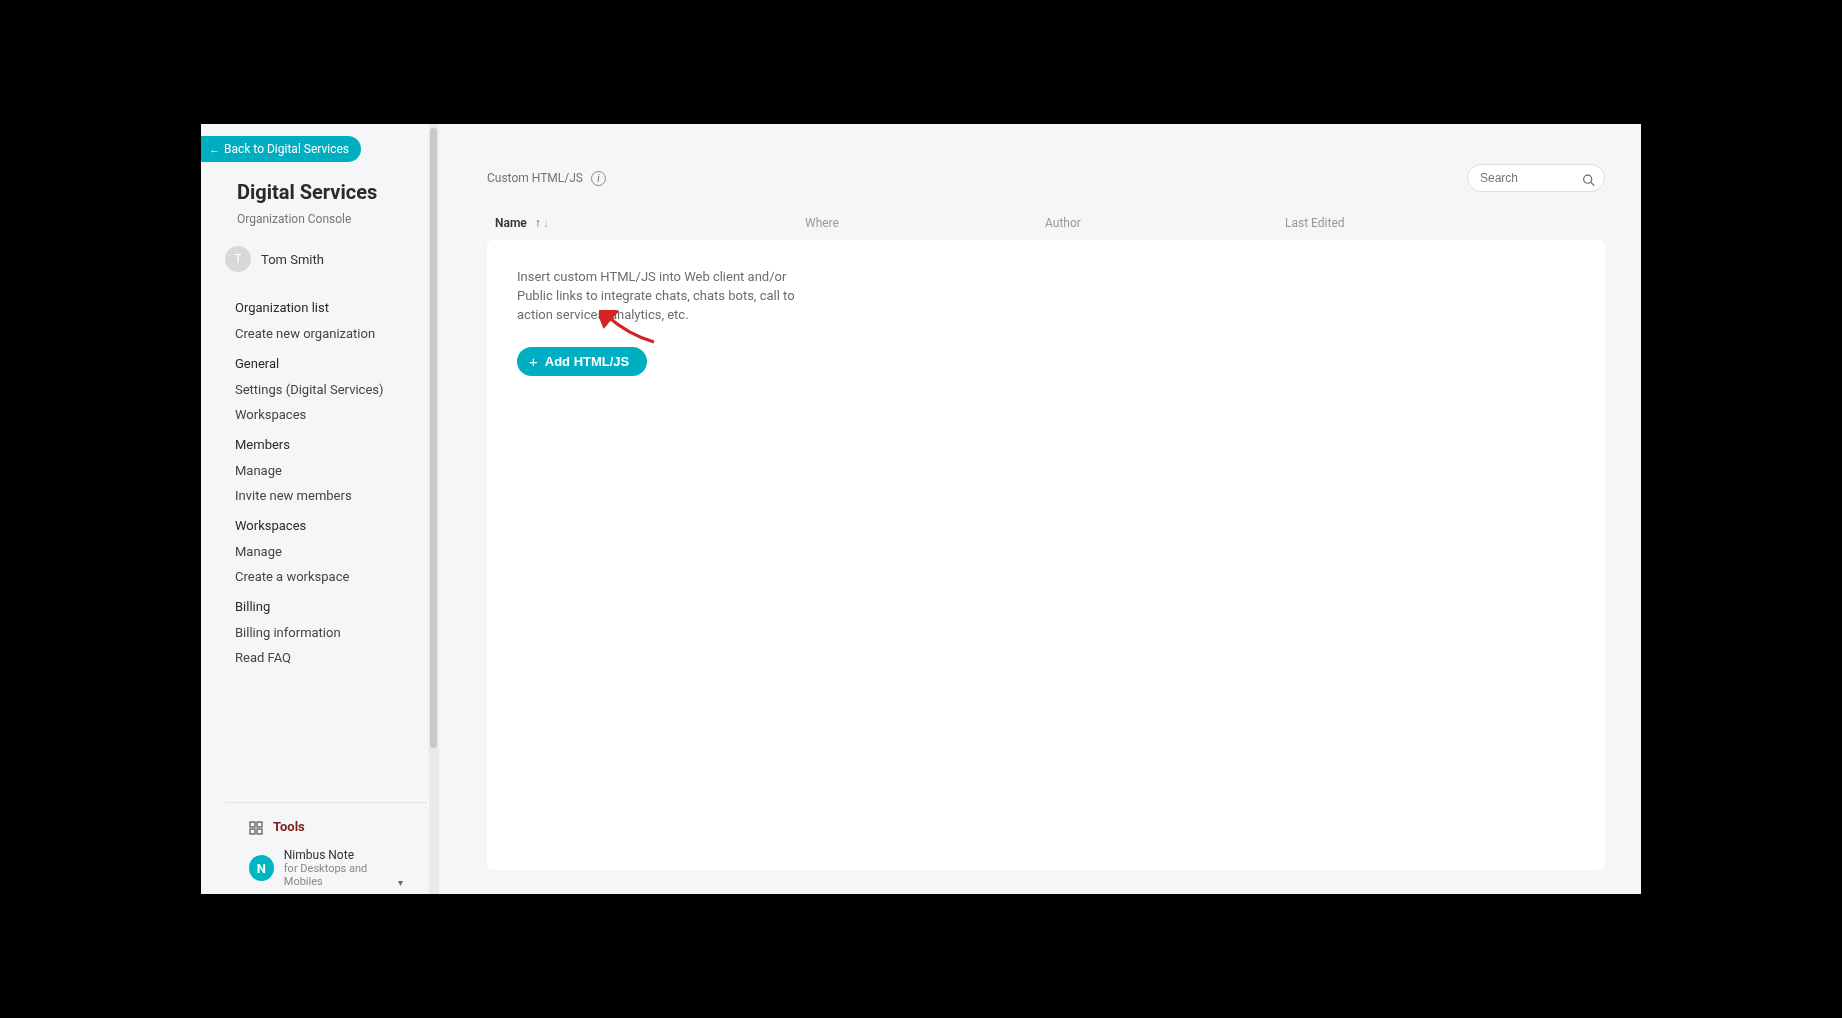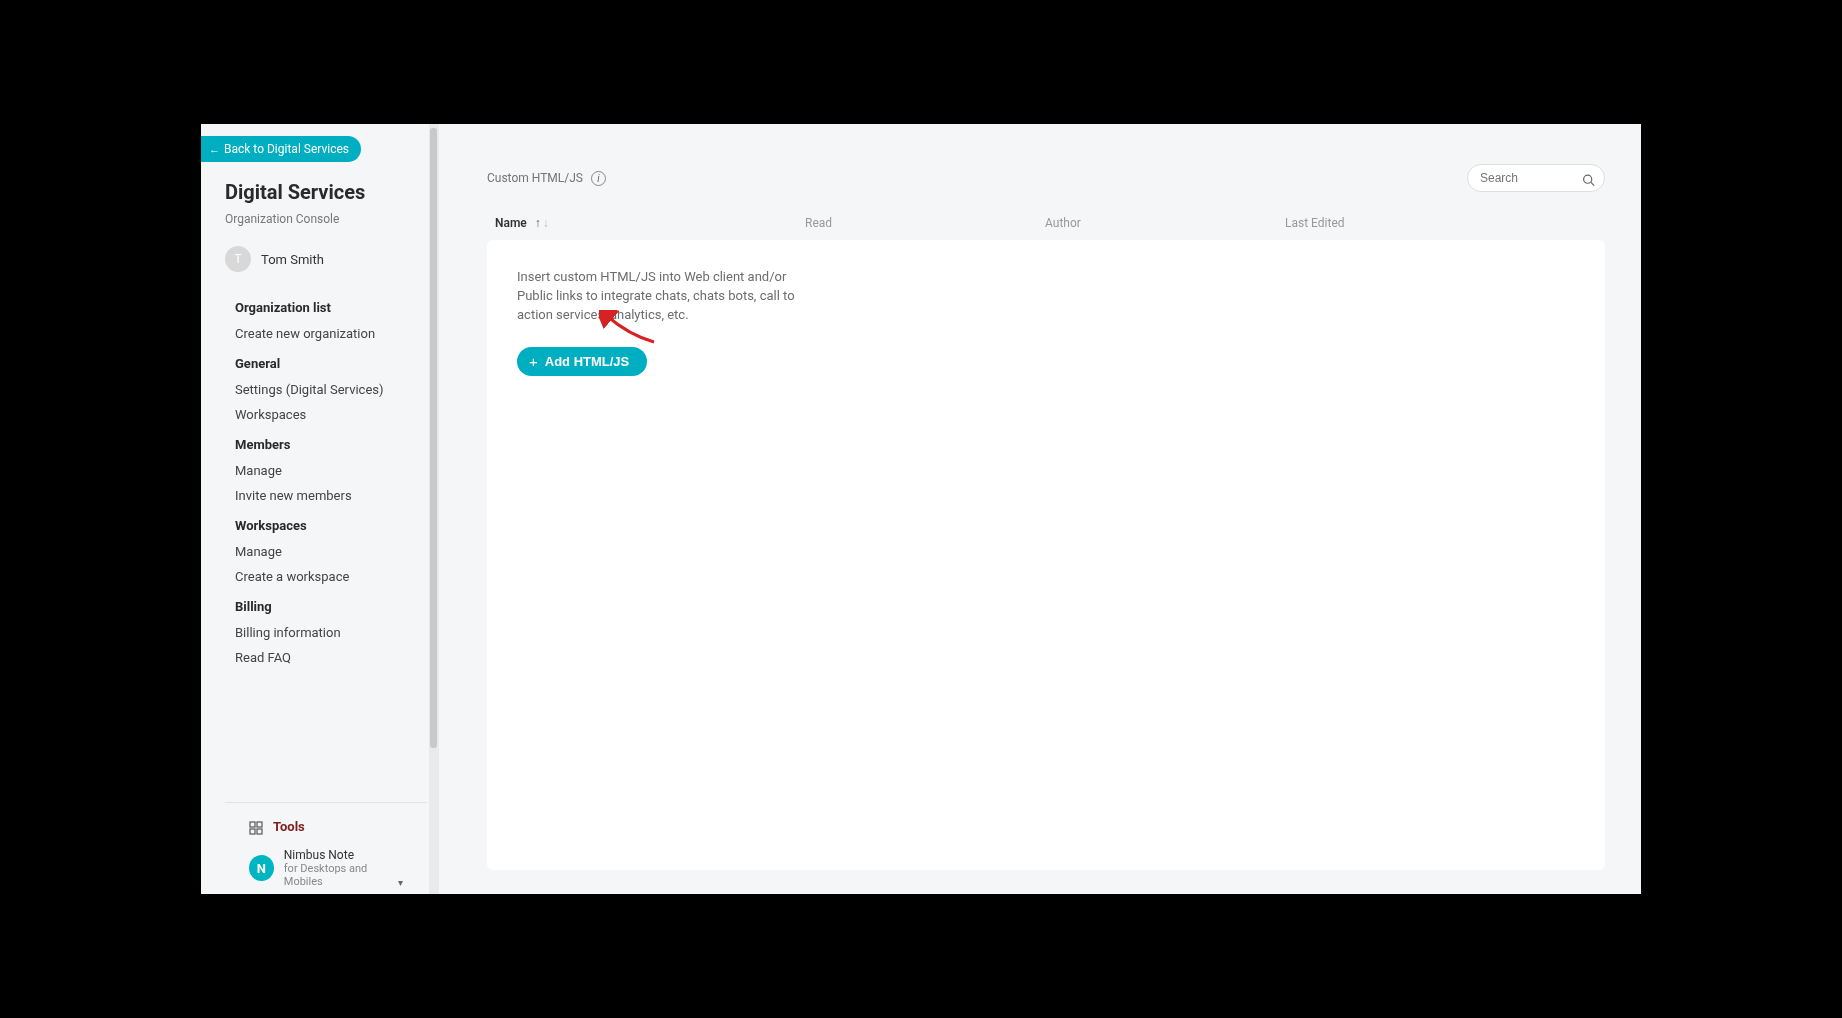--- a/index.html
+++ b/index.html
@@ -54,21 +54,21 @@
     border-bottom-right-radius: 14px;
     display: inline-flex;
     align-items: center;
     gap: 4px;
     width: fit-content;
     cursor: pointer;
     margin-top: 12px;
   }
   .back-btn .arrow { font-size: 11px; }
   .brand {
-    padding: 18px 24px 4px 24px;
+    padding: 18px 24px 4px 36px;
   }
   .brand-title {
     font-size: 20px;
     font-weight: 700;
     color: #2a2a2a;
   }
   .brand-sub {
     font-size: 12px;
     color: #777;
     margin-top: 8px;
@@ -88,21 +88,21 @@
     font-size: 12px;
     display: flex;
     align-items: center;
     justify-content: center;
   }
   .user-name { font-size: 13px; color: #333; }
   .nav { padding: 10px 0 0 0; }
   .nav-group { padding: 10px 24px 0 34px; }
   .nav-head {
     font-size: 13px;
-    font-weight: 700;
+    font-weight: 400;
     color: #2a2a2a;
     margin-bottom: 6px;
   }
   .nav-item {
     font-size: 13px;
     color: #444;
     padding: 5px 0;
     cursor: pointer;
   }
   .sidebar-bottom {
@@ -347,21 +347,21 @@
     </div>
 
     <div class="columns">
       <div class="col-name">
         <span>Name</span>
         <span class="sort-icons">
           <span>↑</span>
           <span style="color:#bbb">↓</span>
         </span>
       </div>
-      <div class="col-where">Read</div>
+      <div class="col-where">Where</div>
       <div class="col-author">Author</div>
       <div class="col-last">Last Edited</div>
     </div>
 
     <div class="content-card">
       <p class="hint">Insert custom HTML/JS into Web client and/or Public links to integrate chats, chats bots, call to action services, analytics, etc.</p>
       <button class="add-btn">
         <span class="plus">+</span>
         <span>Add HTML/JS</span>
       </button>

